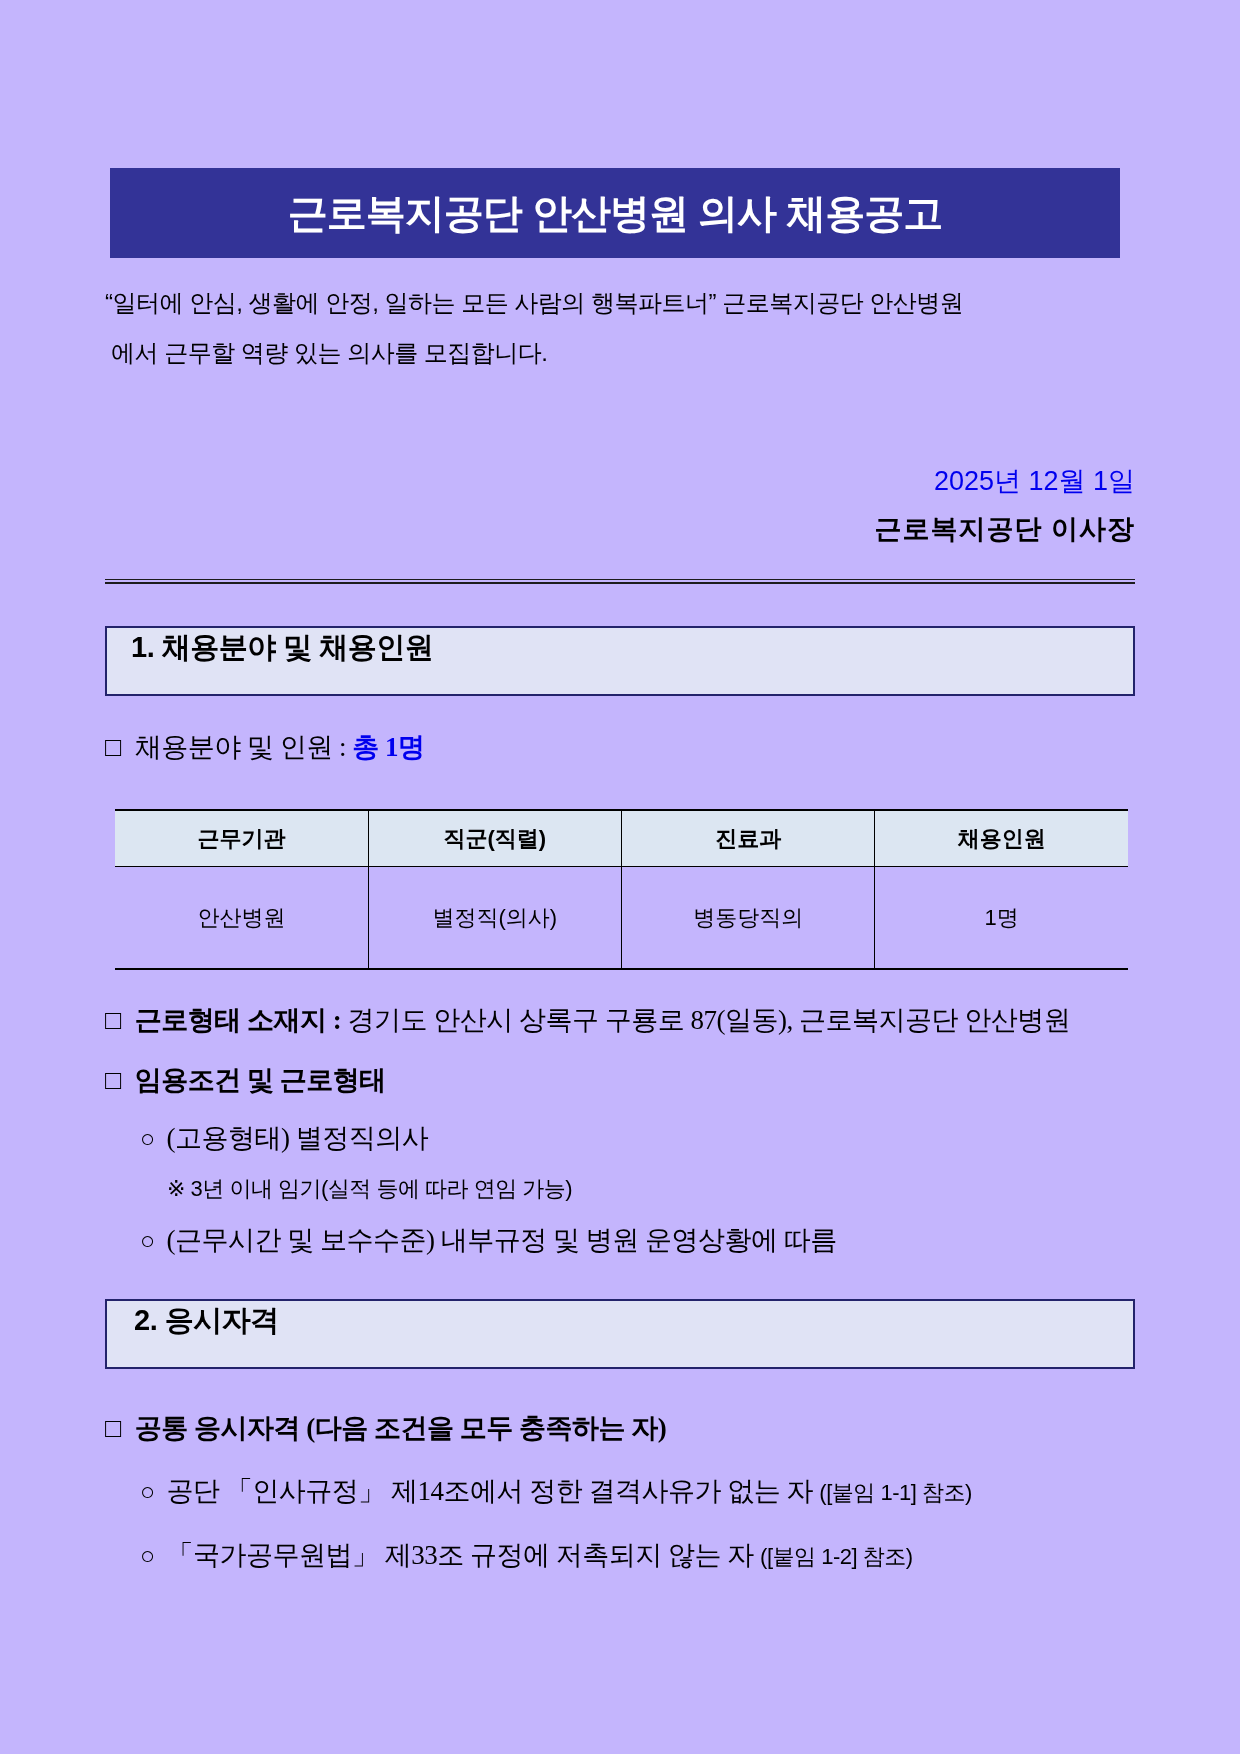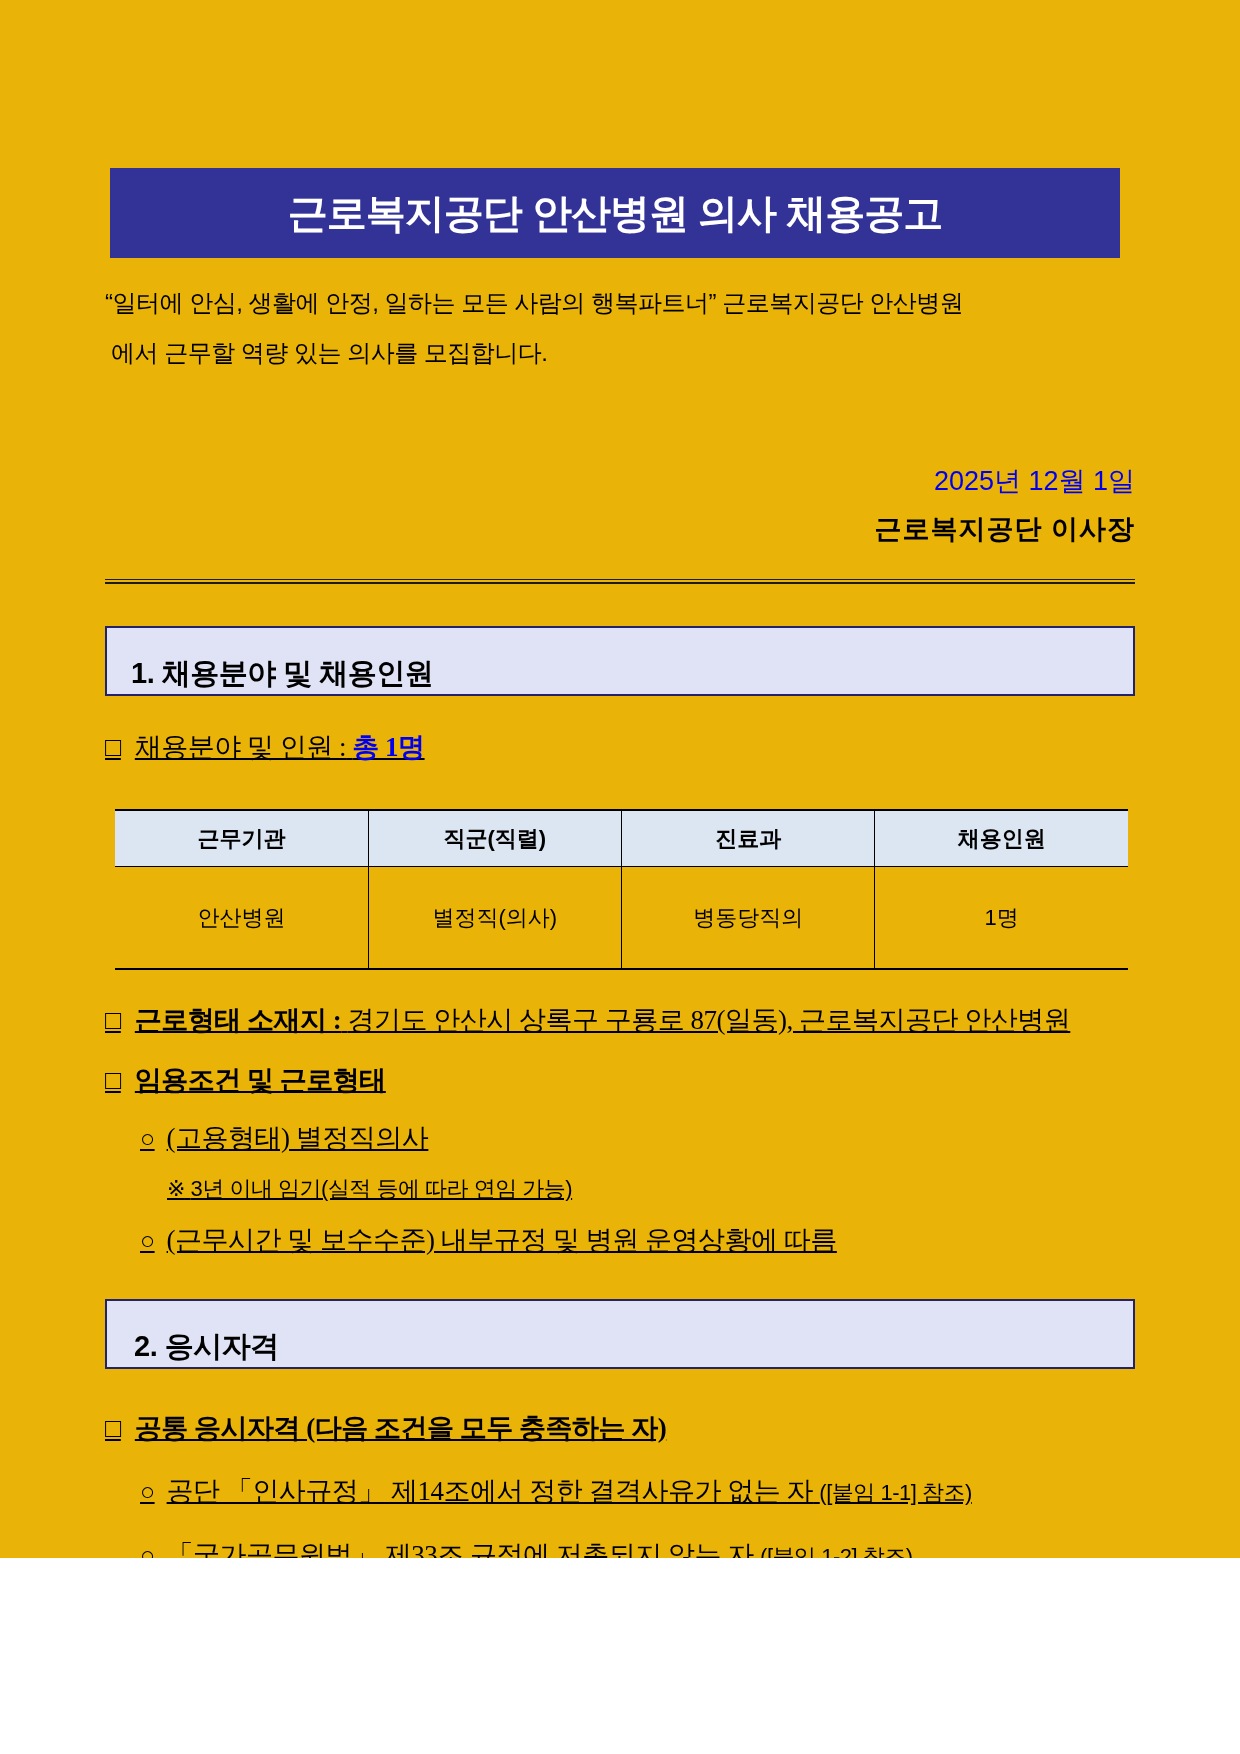--- a/index.html
+++ b/index.html
@@ -1,20 +1,20 @@
 <!DOCTYPE html>
 <html lang="ko"><head>
 <meta charset="utf-8">
 <style>
   html, body { margin: 0; padding: 0; background: #ffffff; }
   .page {
     position: relative;
     width: 1240px;
-    height: 1558px;
-    background: #eab308;
+    height: 1754px;
+    background: #c4b5fd;
     overflow: hidden;
     font-family: "Liberation Serif", "DejaVu Serif", serif;
     color: #000000;
   }
   .content {
     position: absolute;
     left: 105px;
     right: 105px;
     top: 0;
   }
@@ -77,38 +77,37 @@
     border-bottom: 2.5px solid #1c1c1c;
   }
 
   
   .section-box {
     margin-top: 42px;
     height: 66px;
     background: #e0e3f5;
     border: 2px solid #23236b;
     display: flex;
-    align-items: flex-end;
+    align-items: flex-start;
     padding-left: 24px;
   }
   .section-box .section-title {
     font-family: "Liberation Sans", "DejaVu Sans", sans-serif;
     font-weight: bold;
     font-size: 29px;
     letter-spacing: -0.5px;
     color: #000000;
   }
   .section-box.second { margin-top: 38px; padding-left: 27px; }
 
   
   .body-line {
     font-size: 27px;
     line-height: 40px;
     letter-spacing: -0.5px;
-    text-decoration: underline;
   }
   .bullet-sq { font-size: 27px; margin-right: 14px; }
   .bullet-ci { font-size: 25px; margin-right: 12px; }
   .lv1 { padding-left: 35px; }
   .lv2 { padding-left: 62px; }
   .bold { font-weight: bold; }
   .blue { color: #0000ee; font-weight: bold; }
   .sans-note {
     font-family: "Liberation Sans", "DejaVu Sans", sans-serif;
     font-size: 22px;

